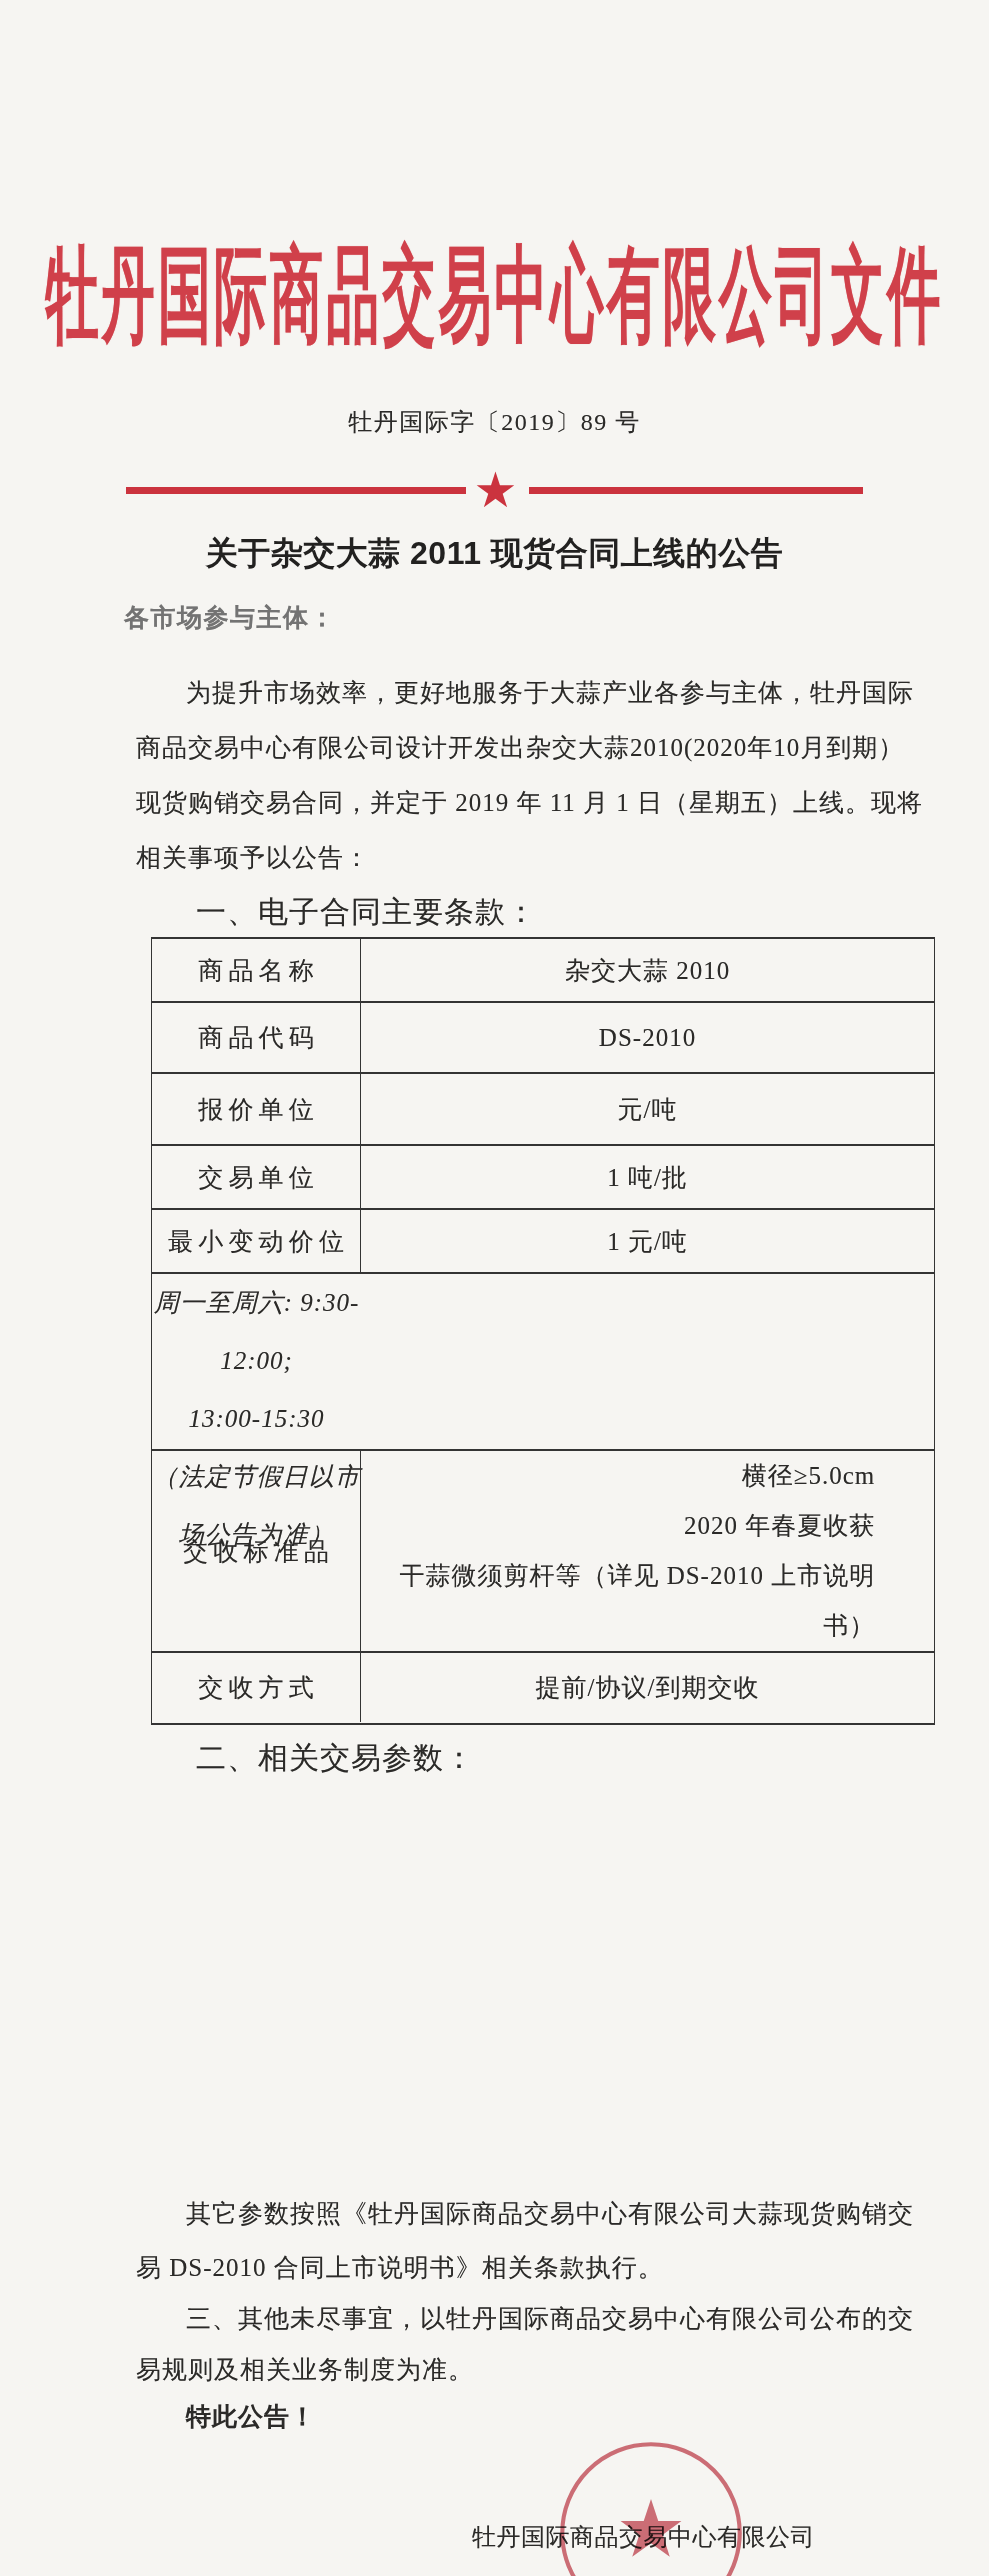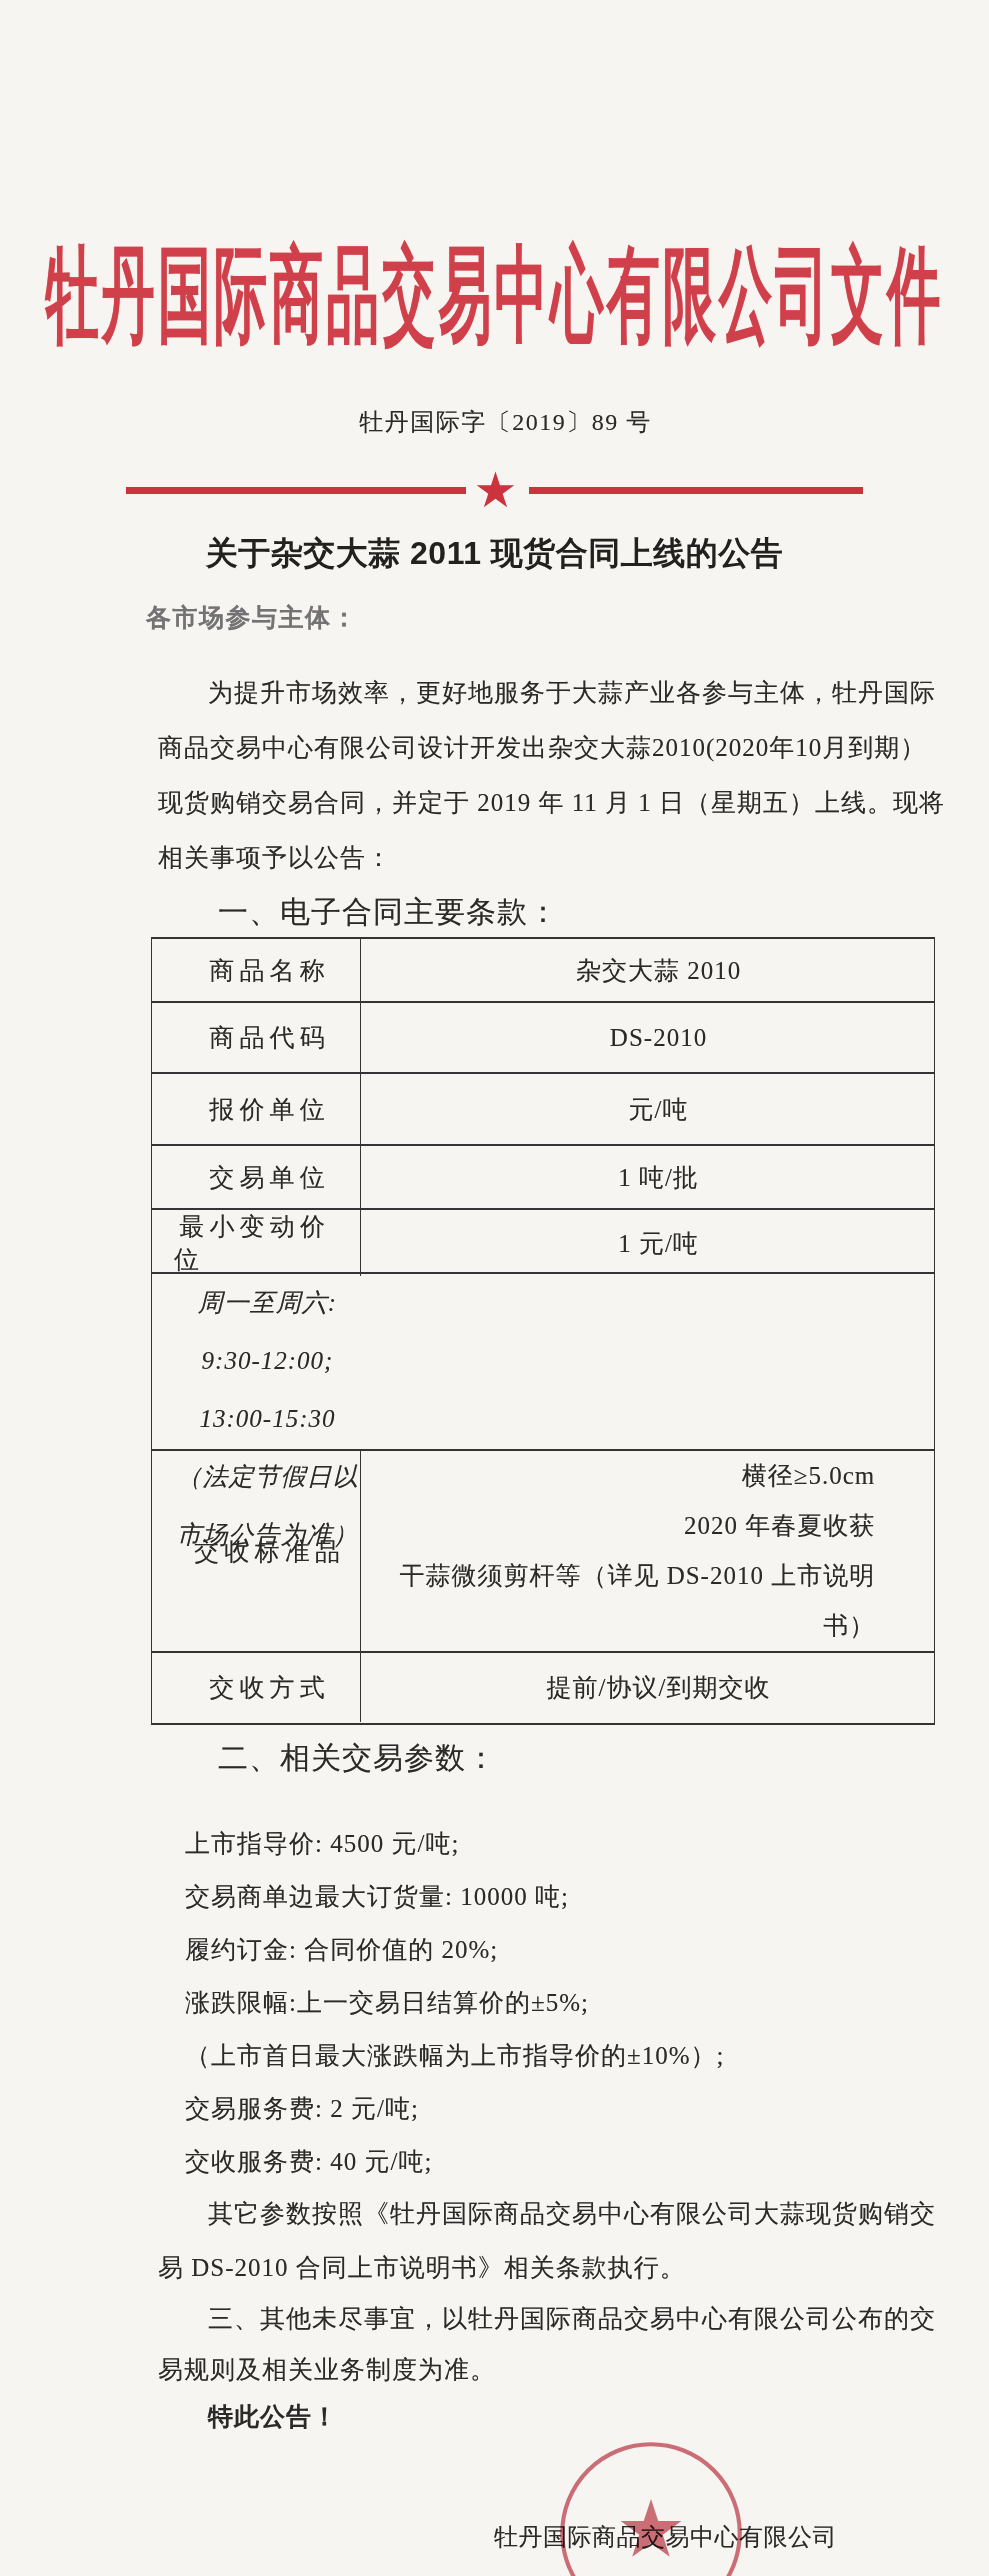--- a/index.html
+++ b/index.html
@@ -13,21 +13,21 @@
   html,body{margin:0;padding:0;background:#e9e7e3;}
   #page{
     position:relative;width:989px;height:2826px;margin:0 auto;
     background:var(--paper);
     font-family:"Liberation Serif","DejaVu Serif",serif;
     color:var(--text);
     overflow:hidden;
   }
   .abs{position:absolute;}
   .pre{white-space:pre;}
-  .soft{text-shadow:0 0 0.5px rgba(40,40,40,.35);padding-left:22px;}
+  .soft{text-shadow:0 0 0.5px rgba(40,40,40,.35);}
 
   .header-title{
     left:0;right:0;top:268px;text-align:center;
     font-size:53px;line-height:54px;font-weight:bold;
     letter-spacing:3.1px;color:var(--accent_red);
     transform:scaleY(1.98);transform-origin:50% 50%;
     text-shadow:0 0 0.5px rgba(208,64,74,.6);
   }
   .doc-number{
     left:0;right:0;top:408px;text-align:center;
@@ -162,27 +162,20 @@
 书）</div>
     </div>
     <div class="t-row">
       <div class="t-label soft">交收方式</div>
       <div class="t-value soft">提前/协议/到期交收</div>
     </div>
   </div>
 
   <div id="sec2-heading" class="abs sec-heading soft">二、相关交易参数：</div>
 
-  <div class="abs params body-text pre soft">上市指导价: 4500 元/吨;
-交易商单边最大订货量: 10000 吨;
-履约订金: 合同价值的 20%;
-涨跌限幅:上一交易日结算价的±5%;
-（上市首日最大涨跌幅为上市指导价的±10%）;
-交易服务费: 2 元/吨;
-交收服务费: 40 元/吨;</div>
 
   <div class="abs para-other body-text pre soft">其它参数按照《牡丹国际商品交易中心有限公司大蒜现货购销交
 易 DS-2010 合同上市说明书》相关条款执行。</div>
 
   <div class="abs sec3-para body-text pre soft">三、其他未尽事宜，以牡丹国际商品交易中心有限公司公布的交
 易规则及相关业务制度为准。</div>
 
   <div class="abs notice soft">特此公告！</div>
 
   <div class="abs signature soft">牡丹国际商品交易中心有限公司</div>

